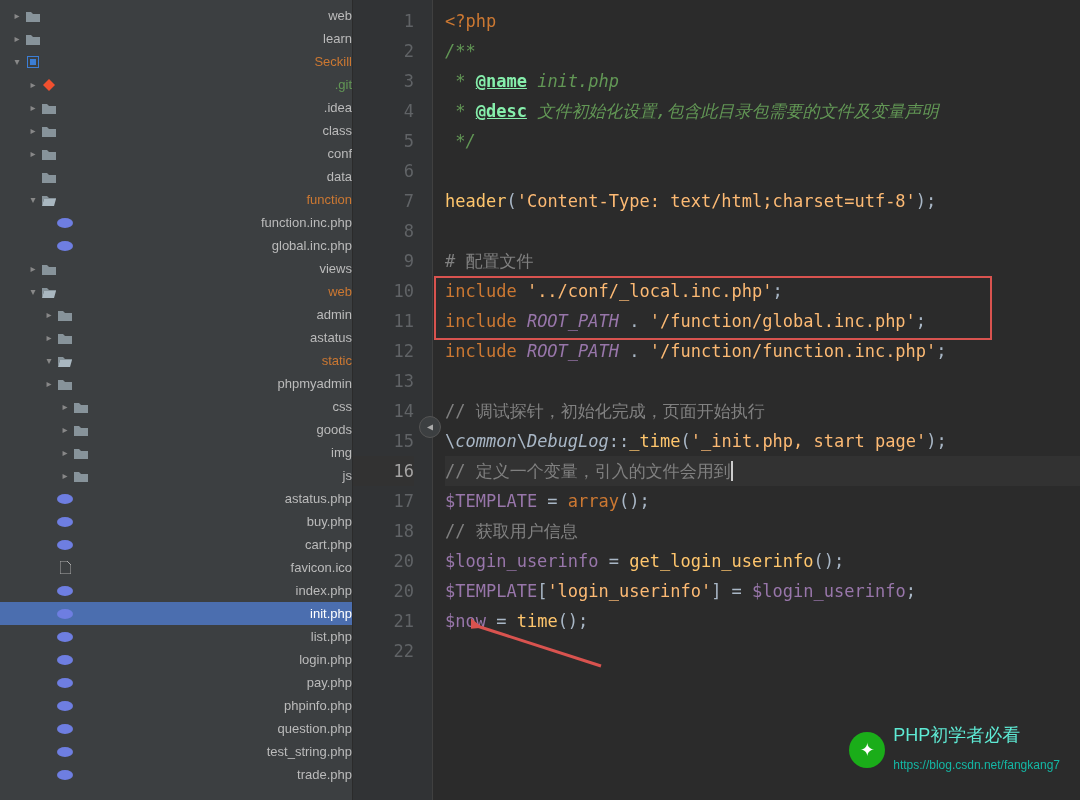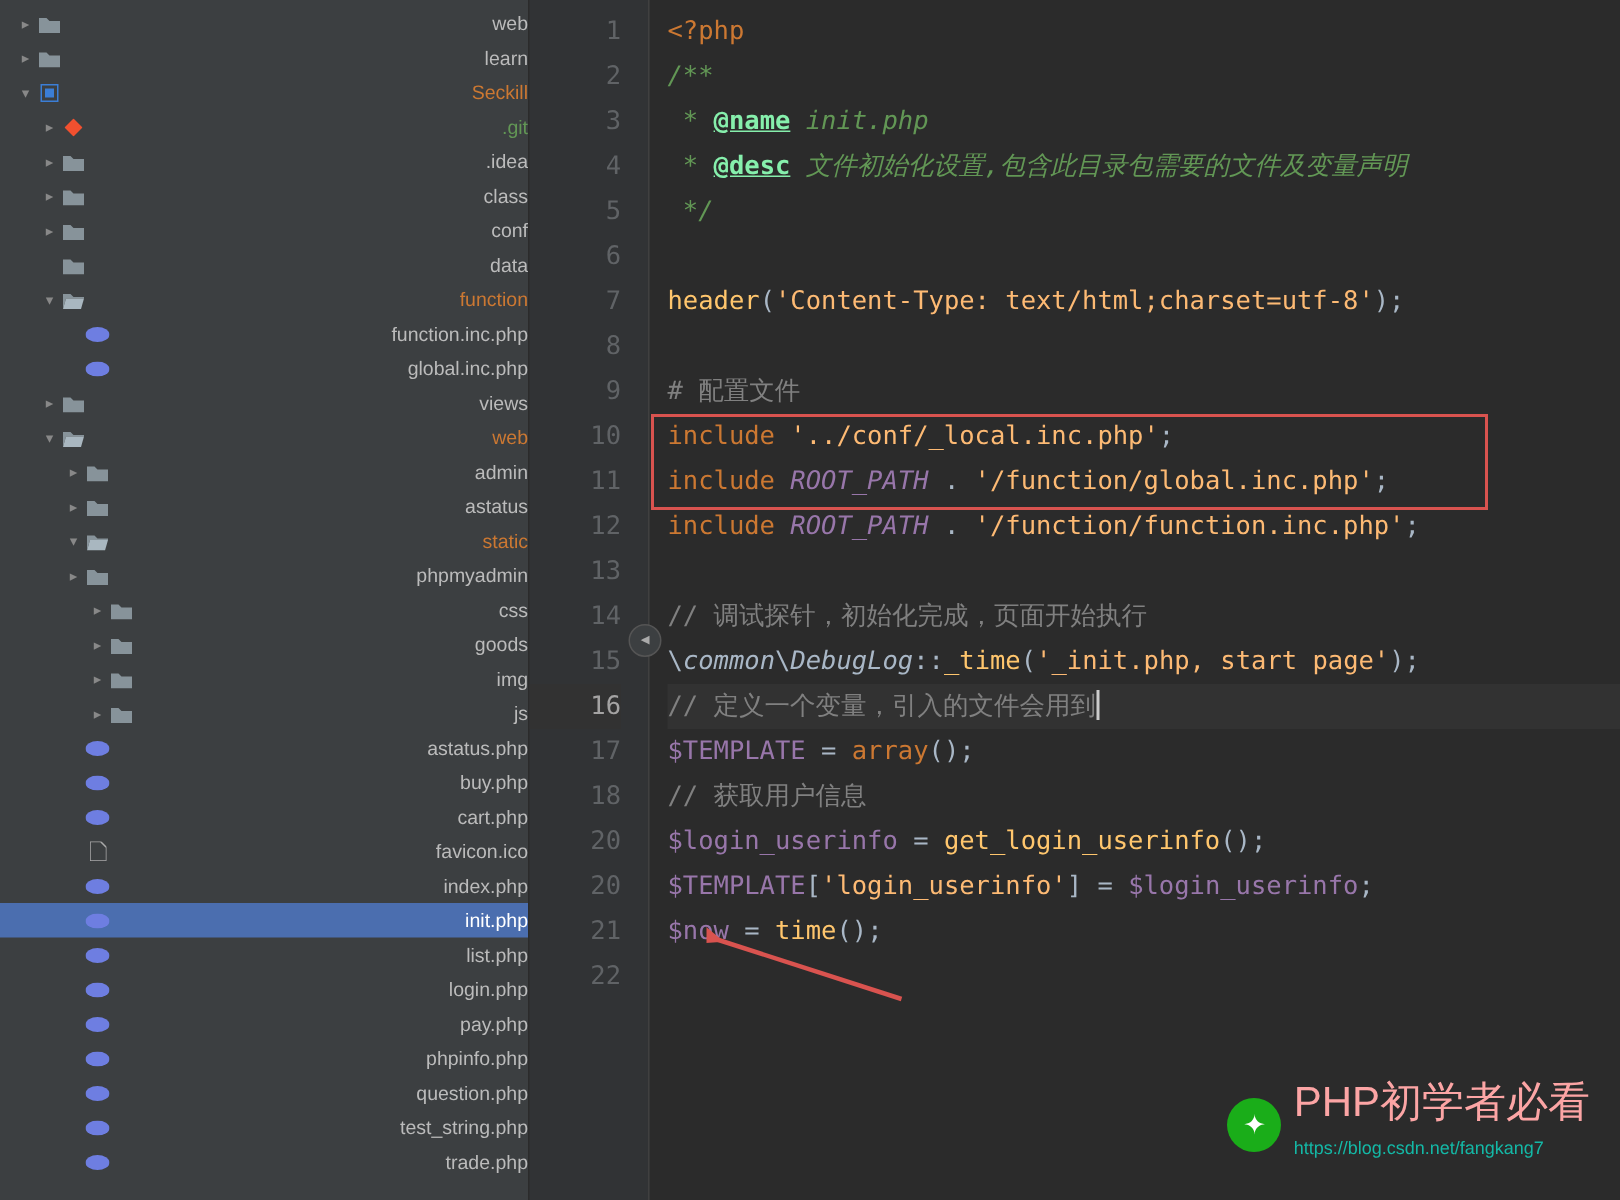--- a/index.html
+++ b/index.html
@@ -132,21 +132,21 @@
   display:flex;
   align-items:center;
   gap:8px;
 }
 .watermark .wm-icon {
   width: 36px; height: 36px; border-radius: 50%;
   background: #1aad19;
   display:flex;align-items:center;justify-content:center;
   color:#fff; font-size:18px;
 }
-.watermark .wm-txt .t1 { font-size: 28px; color:#fca5a5;}
+.watermark .wm-txt .t1 { font-size: 18px; color:#5eead4;}
 .watermark .wm-txt .t2 { font-size: 12px; color:#14b8a6; }
 .cursor {
   display:inline-block;
   width:2px;
   height:20px;
   background:#ccc;
   vertical-align:middle;
   margin-bottom:3px;
 }
 </style>

